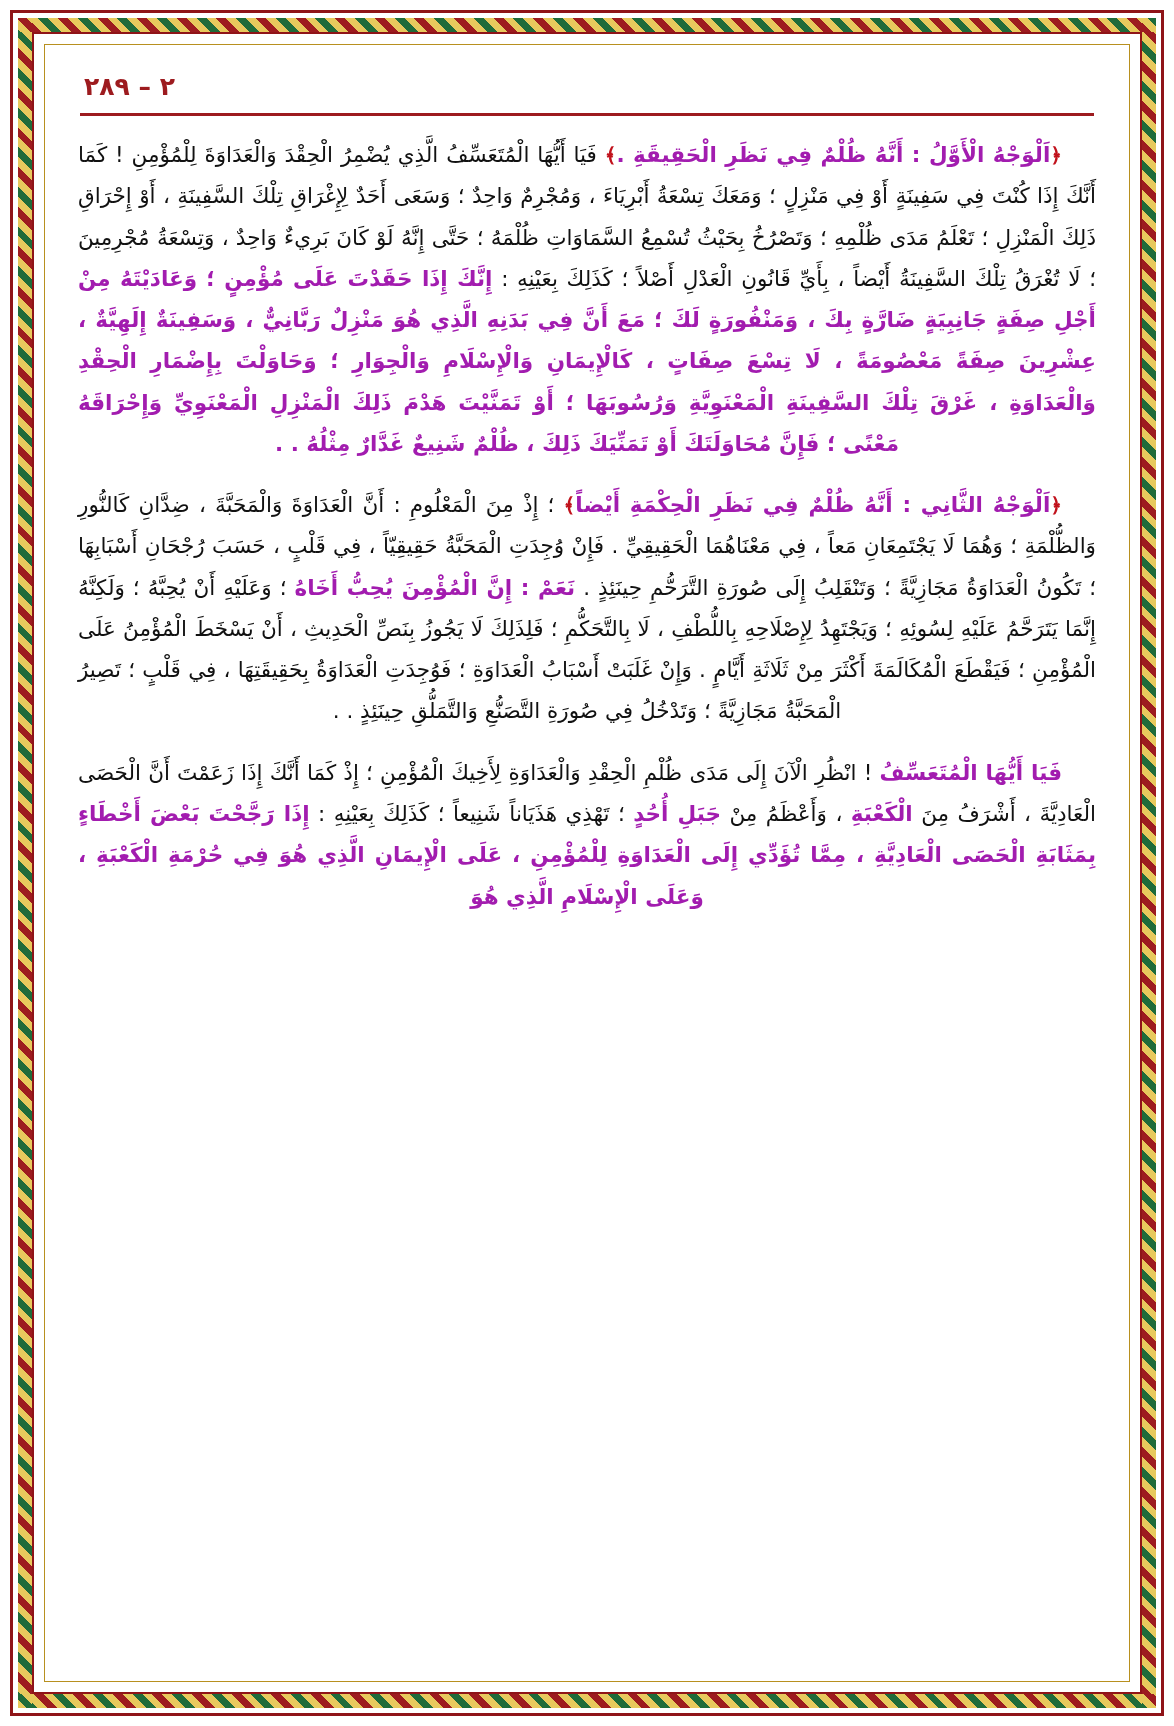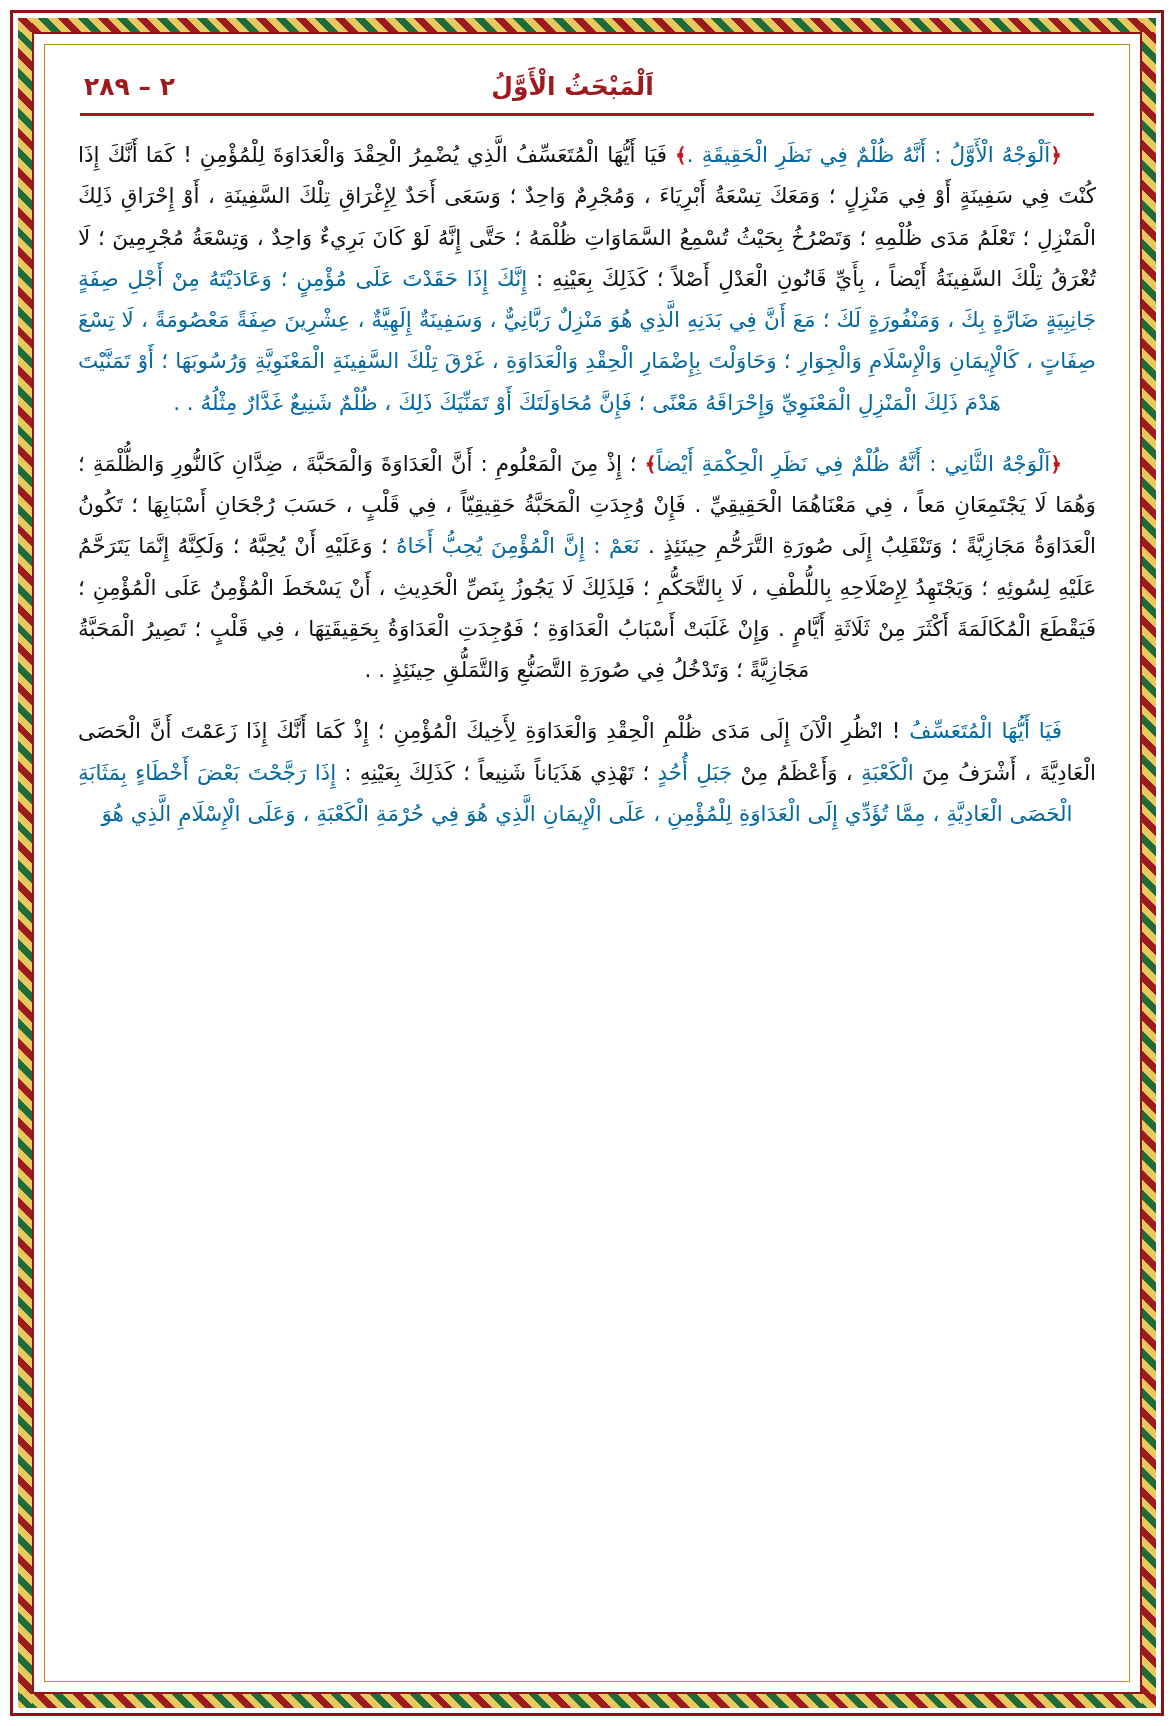--- a/index.html
+++ b/index.html
@@ -118,22 +118,22 @@
     line-height: 1.92;
     color: #111111;
     font-family: "DejaVu Sans", "Liberation Sans", sans-serif;
   }
   p.para {
     margin: 0 0 20px 0;
     text-align: justify;
   }
   p.para:last-child { margin-bottom: 0; margin-top: 16px; }
   .red {
-    color: #0369a1;
-    font-weight: normal;
+    color: #a21caf;
+    font-weight: bold;
   }
   .marker {
     color: #c1121c;
     font-weight: bold;
     font-size: 20px;
   }
   .indent { display: inline-block; width: 34px; }
 </style>
 </head>
 <body>
@@ -145,21 +145,20 @@
   <div class="frame-band">
     <div class="frame-band-inner"></div>
   </div>
 
   <div class="frame-inner-line"></div>
 
   <div class="content">
 
     <div class="header">
       <div class="header-page">٢ – ٢٨٩</div>
-      <div class="header-title">اَلْمَبْحَثُ الْأَوَّلُ</div>
       <div class="header-spacer"></div>
     </div>
 
     <div class="header-rule"></div>
 
     <div class="body-text" id="body-text">
         <p class="para" id="para-1"><span class="indent"></span><span class="marker">﴿</span><span class="red">اَلْوَجْهُ الْأَوَّلُ : أَنَّهُ ظُلْمٌ فِي نَظَرِ الْحَقِيقَةِ .</span><span class="marker">﴾</span><span> فَيَا أَيُّهَا الْمُتَعَسِّفُ الَّذِي يُضْمِرُ الْحِقْدَ وَالْعَدَاوَةَ لِلْمُؤْمِنِ ! كَمَا أَنَّكَ إِذَا كُنْتَ فِي سَفِينَةٍ أَوْ فِي مَنْزِلٍ ؛ وَمَعَكَ تِسْعَةُ أَبْرِيَاءَ ، وَمُجْرِمٌ وَاحِدٌ ؛ وَسَعَى أَحَدٌ لِإِغْرَاقِ تِلْكَ السَّفِينَةِ ، أَوْ إِحْرَاقِ ذَلِكَ الْمَنْزِلِ ؛ تَعْلَمُ مَدَى ظُلْمِهِ ؛ وَتَصْرُخُ بِحَيْثُ تُسْمِعُ السَّمَاوَاتِ ظُلْمَهُ ؛ حَتَّى إِنَّهُ لَوْ كَانَ بَرِيءٌ وَاحِدٌ ، وَتِسْعَةُ مُجْرِمِينَ ؛ لَا تُغْرَقُ تِلْكَ السَّفِينَةُ أَيْضاً ، بِأَيِّ قَانُونِ الْعَدْلِ أَصْلاً ؛ كَذَلِكَ بِعَيْنِهِ : </span><span class="red">إِنَّكَ إِذَا حَقَدْتَ عَلَى مُؤْمِنٍ ؛ وَعَادَيْتَهُ مِنْ أَجْلِ صِفَةٍ جَانِبِيَةٍ ضَارَّةٍ بِكَ ، وَمَنْفُورَةٍ لَكَ ؛ مَعَ أَنَّ فِي بَدَنِهِ الَّذِي هُوَ مَنْزِلٌ رَبَّانِيٌّ ، وَسَفِينَةٌ إِلَهِيَّةٌ ، عِشْرِينَ صِفَةً مَعْصُومَةً ، لَا تِسْعَ صِفَاتٍ ، كَالْإِيمَانِ وَالْإِسْلَامِ وَالْجِوَارِ ؛ وَحَاوَلْتَ بِإِضْمَارِ الْحِقْدِ وَالْعَدَاوَةِ ، غَرْقَ تِلْكَ السَّفِينَةِ الْمَعْنَوِيَّةِ وَرُسُوبَهَا ؛ أَوْ تَمَنَّيْتَ هَدْمَ ذَلِكَ الْمَنْزِلِ الْمَعْنَوِيِّ وَإِحْرَاقَهُ مَعْنًى ؛ فَإِنَّ مُحَاوَلَتَكَ أَوْ تَمَنِّيَكَ ذَلِكَ ، ظُلْمٌ شَنِيعٌ غَدَّارٌ مِثْلُهُ . .</span></p>
         <p class="para" id="para-2"><span class="indent"></span><span class="marker">﴿</span><span class="red">اَلْوَجْهُ الثَّانِي : أَنَّهُ ظُلْمٌ فِي نَظَرِ الْحِكْمَةِ أَيْضاً</span><span class="marker">﴾</span><span> ؛ إِذْ مِنَ الْمَعْلُومِ : أَنَّ الْعَدَاوَةَ وَالْمَحَبَّةَ ، ضِدَّانِ كَالنُّورِ وَالظُّلْمَةِ ؛ وَهُمَا لَا يَجْتَمِعَانِ مَعاً ، فِي مَعْنَاهُمَا الْحَقِيقِيِّ . فَإِنْ وُجِدَتِ الْمَحَبَّةُ حَقِيقِيّاً ، فِي قَلْبٍ ، حَسَبَ رُجْحَانِ أَسْبَابِهَا ؛ تَكُونُ الْعَدَاوَةُ مَجَازِيَّةً ؛ وَتَنْقَلِبُ إِلَى صُورَةِ التَّرَحُّمِ حِينَئِذٍ . </span><span class="red">نَعَمْ : إِنَّ الْمُؤْمِنَ يُحِبُّ أَخَاهُ</span><span> ؛ وَعَلَيْهِ أَنْ يُحِبَّهُ ؛ وَلَكِنَّهُ إِنَّمَا يَتَرَحَّمُ عَلَيْهِ لِسُوئِهِ ؛ وَيَجْتَهِدُ لِإِصْلَاحِهِ بِاللُّطْفِ ، لَا بِالتَّحَكُّمِ ؛ فَلِذَلِكَ لَا يَجُوزُ بِنَصِّ الْحَدِيثِ ، أَنْ يَسْخَطَ الْمُؤْمِنُ عَلَى الْمُؤْمِنِ ؛ فَيَقْطَعَ الْمُكَالَمَةَ أَكْثَرَ مِنْ ثَلَاثَةِ أَيَّامٍ . وَإِنْ غَلَبَتْ أَسْبَابُ الْعَدَاوَةِ ؛ فَوُجِدَتِ الْعَدَاوَةُ بِحَقِيقَتِهَا ، فِي قَلْبٍ ؛ تَصِيرُ الْمَحَبَّةُ مَجَازِيَّةً ؛ وَتَدْخُلُ فِي صُورَةِ التَّصَنُّعِ وَالتَّمَلُّقِ حِينَئِذٍ . .</span></p>
         <p class="para" id="para-3"><span class="indent"></span><span class="red">فَيَا أَيُّهَا الْمُتَعَسِّفُ</span><span> ! انْظُرِ الْآنَ إِلَى مَدَى ظُلْمِ الْحِقْدِ وَالْعَدَاوَةِ لِأَخِيكَ الْمُؤْمِنِ ؛ إِذْ كَمَا أَنَّكَ إِذَا زَعَمْتَ أَنَّ الْحَصَى الْعَادِيَّةَ ، أَشْرَفُ مِنَ </span><span class="red">الْكَعْبَةِ</span><span> ، وَأَعْظَمُ مِنْ </span><span class="red">جَبَلِ أُحُدٍ</span><span> ؛ تَهْذِي هَذَيَاناً شَنِيعاً ؛ كَذَلِكَ بِعَيْنِهِ : </span><span class="red">إِذَا رَجَّحْتَ بَعْضَ أَخْطَاءٍ بِمَثَابَةِ الْحَصَى الْعَادِيَّةِ ، مِمَّا تُؤَدِّي إِلَى الْعَدَاوَةِ لِلْمُؤْمِنِ ، عَلَى الْإِيمَانِ الَّذِي هُوَ فِي حُرْمَةِ الْكَعْبَةِ ، وَعَلَى الْإِسْلَامِ الَّذِي هُوَ</span></p>
       </div>

